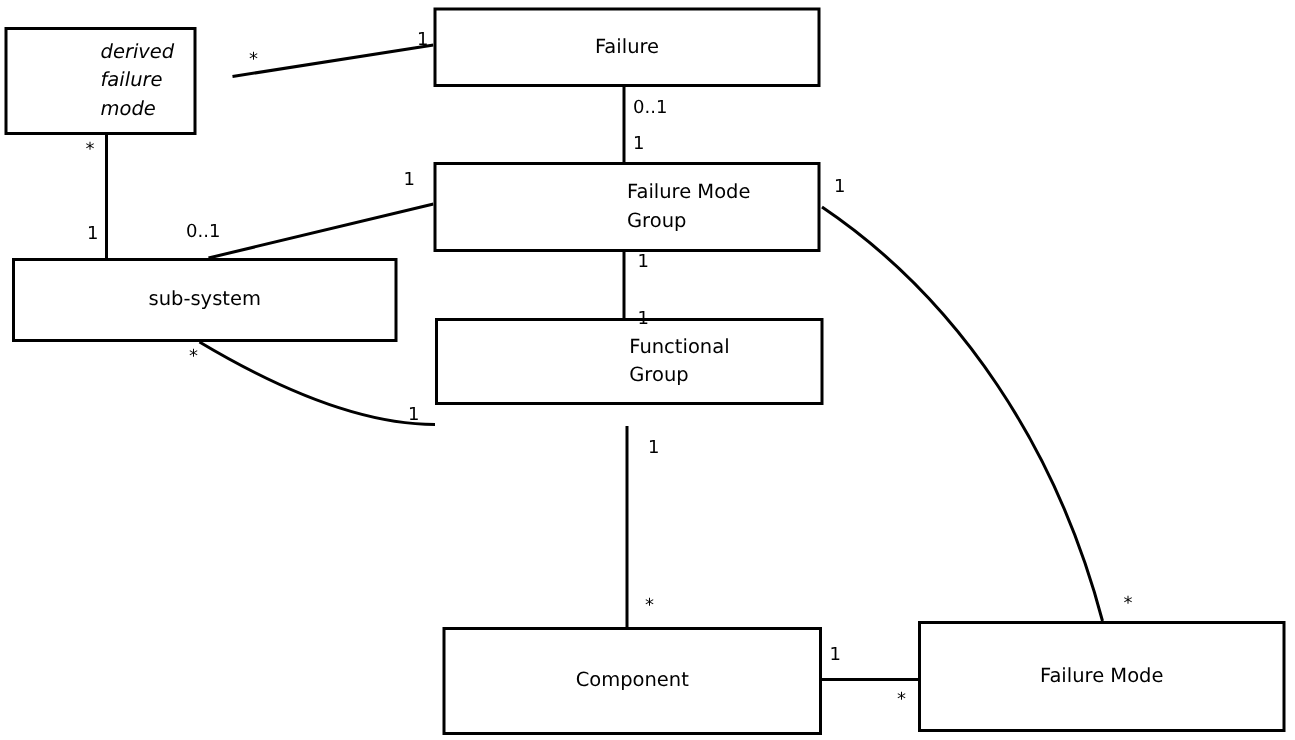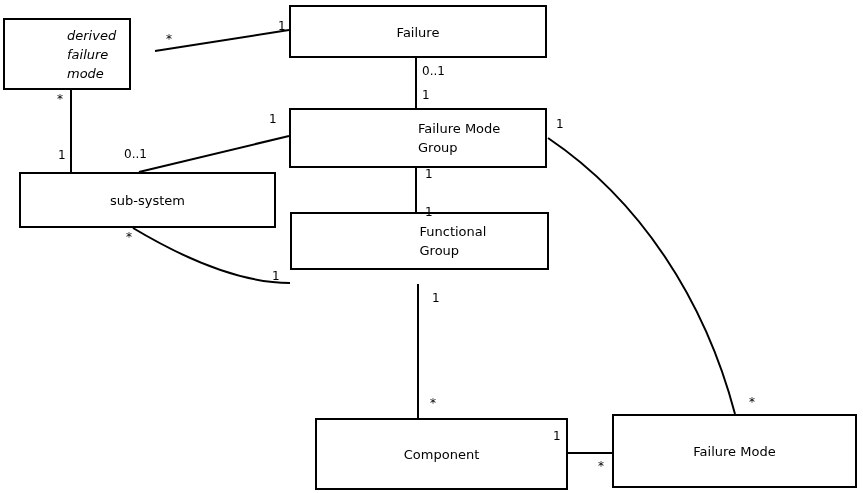--- a/index.html
+++ b/index.html
@@ -81,28 +81,28 @@
 failure
 mode</div>
     </div>
     <div class="node" style="left: 289px; top: 5px; width: 258px; height: 53px;">
       <div class="node-label center">Failure</div>
     </div>
     <div class="node" style="left: 289px; top: 108px; width: 258px; height: 60px;">
       <div class="node-label midleft">Failure Mode
 Group</div>
     </div>
-    <div class="node" style="left: 19px; top: 172px; width: 257px; height: 56px;">
+    <div class="node" style="left: 8px; top: 172px; width: 257px; height: 56px;">
       <div class="node-label center">sub-system</div>
     </div>
     <div class="node" style="left: 290px; top: 212px; width: 259px; height: 58px;">
       <div class="node-label midleft">Functional
 Group</div>
     </div>
-    <div class="node" style="left: 295px; top: 418px; width: 253px; height: 72px; margin-left: 20px;">
+    <div class="node" style="left: 295px; top: 418px; width: 253px; height: 72px;">
       <div class="node-label center">Component</div>
     </div>
     <div class="node" style="left: 612px; top: 414px; width: 245px; height: 74px;">
       <div class="node-label center">Failure Mode</div>
     </div>
     <div class="mult" style="left: 166px; top: 33px;">*</div>
     <div class="mult" style="left: 278px; top: 20px;">1</div>
     <div class="mult" style="left: 57px; top: 93px;">*</div>
     <div class="mult" style="left: 58px; top: 149px;">1</div>
     <div class="mult" style="left: 422px; top: 65px;">0..1</div>

